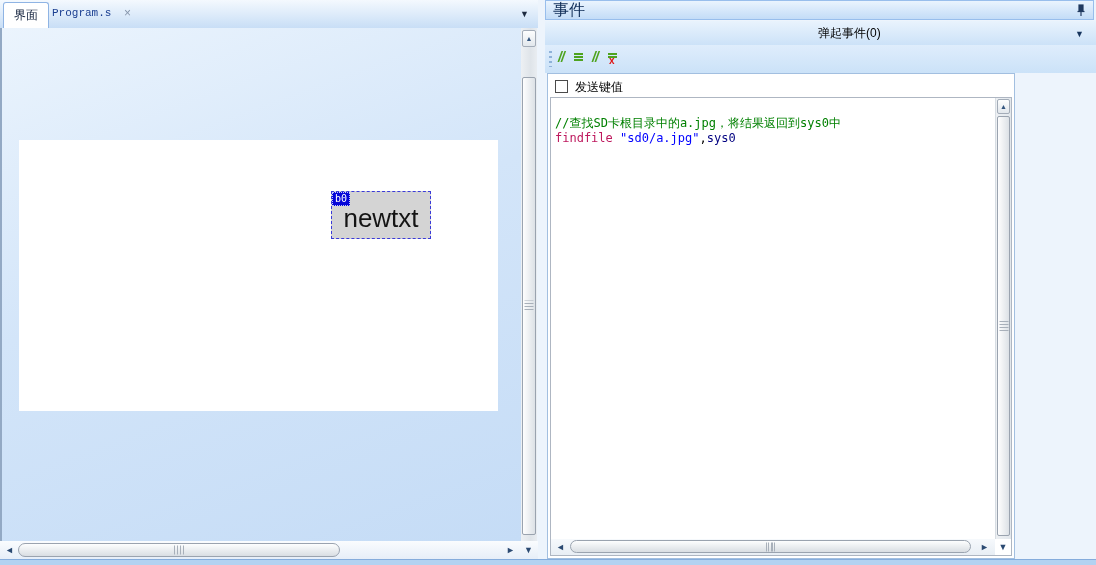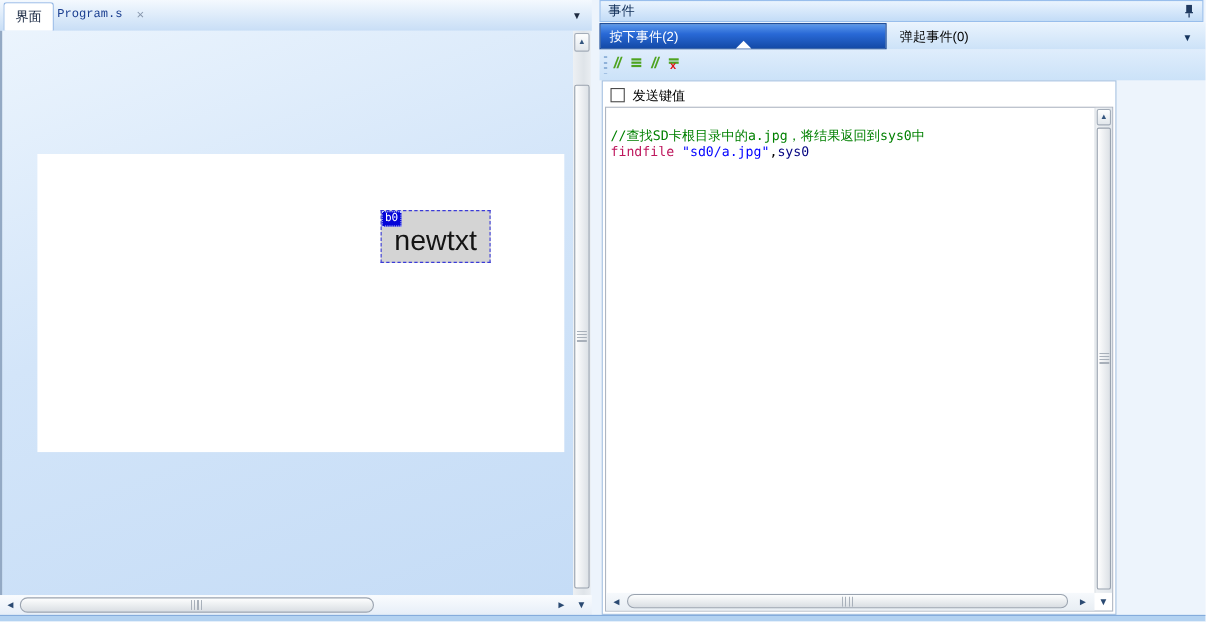--- a/index.html
+++ b/index.html
@@ -15,21 +15,21 @@
     background:#FFFFFF; border:1px solid #8FB4E4; border-bottom:none;
     border-radius:3px 3px 0 0; font-size:12px; color:#14233E; line-height:24px; }
   .tab-pln { position:absolute; left:52px; top:7px; font-size:11px;
     font-family:Liberation Mono, monospace; color:#1B3F91; }
   .x-ico { position:absolute; left:124px; top:6px; font-size:12px; color:#8796AC; cursor:pointer; }
   .dd-l { position:absolute; left:520px; top:9px; font-size:9px; color:#1E2B40; cursor:pointer; }
 
   .canvas { position:absolute; left:0; top:28px; width:521px; height:513px;
     border-left:2px solid #93A9C4;
     background:linear-gradient(160deg,#EBF4FD 0%,#D3E5F9 45%,#C5DCF6 100%); }
-  .page { position:absolute; left:32px; top:112px; width:479px; height:271px; background:#FFFFFF; }
+  .page { position:absolute; left:17px; top:112px; width:479px; height:271px; background:#FFFFFF; }
   .widget { position:absolute; left:312px; top:51px; width:100px; height:48px;
     background:#D4D4D4; border:1px dashed #3A3AD8; display:flex; align-items:center; justify-content:center; }
   .badge { position:absolute; left:0; top:0; background:#0505D8; color:#FFF;
     font:10px "DejaVu Sans Mono",monospace; line-height:12px; padding:0 2px; border:1px dotted #BFC6FF; }
   .wtext { font-size:26px; color:#141414; margin-top:6px; }
 
   
   .sb-btn { position:absolute; background:linear-gradient(180deg,#FDFEFE,#E2E7EC);
     border:1px solid #A3ACB8; border-radius:2px; display:flex; align-items:center; justify-content:center; cursor:pointer; }
   .arr { font-size:7px; color:#33557F; line-height:1; }
@@ -47,21 +47,21 @@
   .hsb-l { position:absolute; left:0; top:541px; width:538px; height:18px;
     background:linear-gradient(180deg,#FAFCFE,#E6EEF8); }
 
   .strip { position:absolute; left:0; top:559px; width:1096px; height:6px;
     background:#B3D2F1; border-top:1px solid #85ACDC; }
 
   
   .rp { position:absolute; left:545px; top:0; width:551px; height:559px; }
   .rp-head { position:absolute; left:0; top:0; width:549px; height:20px;
     background:linear-gradient(180deg,#EAF4FE,#C3DCF7); border:1px solid #98BEEC;
-    font-size:12px; color:#0D2B55; line-height:18px; padding-left:7px; }
+    font-size:16px; color:#0D2B55; line-height:18px; padding-left:7px; }
   .pin { position:absolute; right:6px; top:3px; width:12px; height:13px; cursor:pointer; }
   .rp-tabs { position:absolute; left:0; top:21px; width:551px; height:24px;
     background:linear-gradient(180deg,#E9F3FD,#CCE2F8); }
   .tab-sel { position:absolute; left:0; top:0; width:261px; height:24px;
     background:linear-gradient(180deg,#5C99EB 0%,#2969D6 40%,#1349A6 100%);
     border:1px solid #0E3E8E; color:#FFF; font-size:12px; line-height:22px; padding-left:8px; cursor:pointer; }
   .notch { position:absolute; left:123px; bottom:0; width:0; height:0;
     border-left:7px solid transparent; border-right:7px solid transparent; border-bottom:7px solid #FFF; }
   .tab-uns { position:absolute; left:261px; top:0; height:24px; line-height:24px;
     padding-left:12px; font-size:12px; color:#000; cursor:pointer; }
@@ -142,24 +142,20 @@
       <svg class="pin" viewBox="0 0 12 13">
         <g fill="none" stroke="#203A60" stroke-width="1.2">
           <rect x="4" y="1" width="4" height="6" fill="#203A60"></rect>
           <line x1="2.5" y1="7.5" x2="9.5" y2="7.5"></line>
           <line x1="6" y1="8" x2="6" y2="12"></line>
         </g>
       </svg>
     </div>
 
     <div class="rp-tabs">
-      <div class="tab-sel">
-        <span>按下事件(2)</span>
-        <span class="notch"></span>
-      </div>
       <div class="tab-uns">弹起事件(0)</div>
       <span class="dd-r">▼</span>
     </div>
 
     <div class="rp-toolbar">
       <span class="tgrip"></span>
       <span class="tb-icon" style="left:13px;">
         <span class="sl">//</span>
         <span class="bars">
             <i></i>

